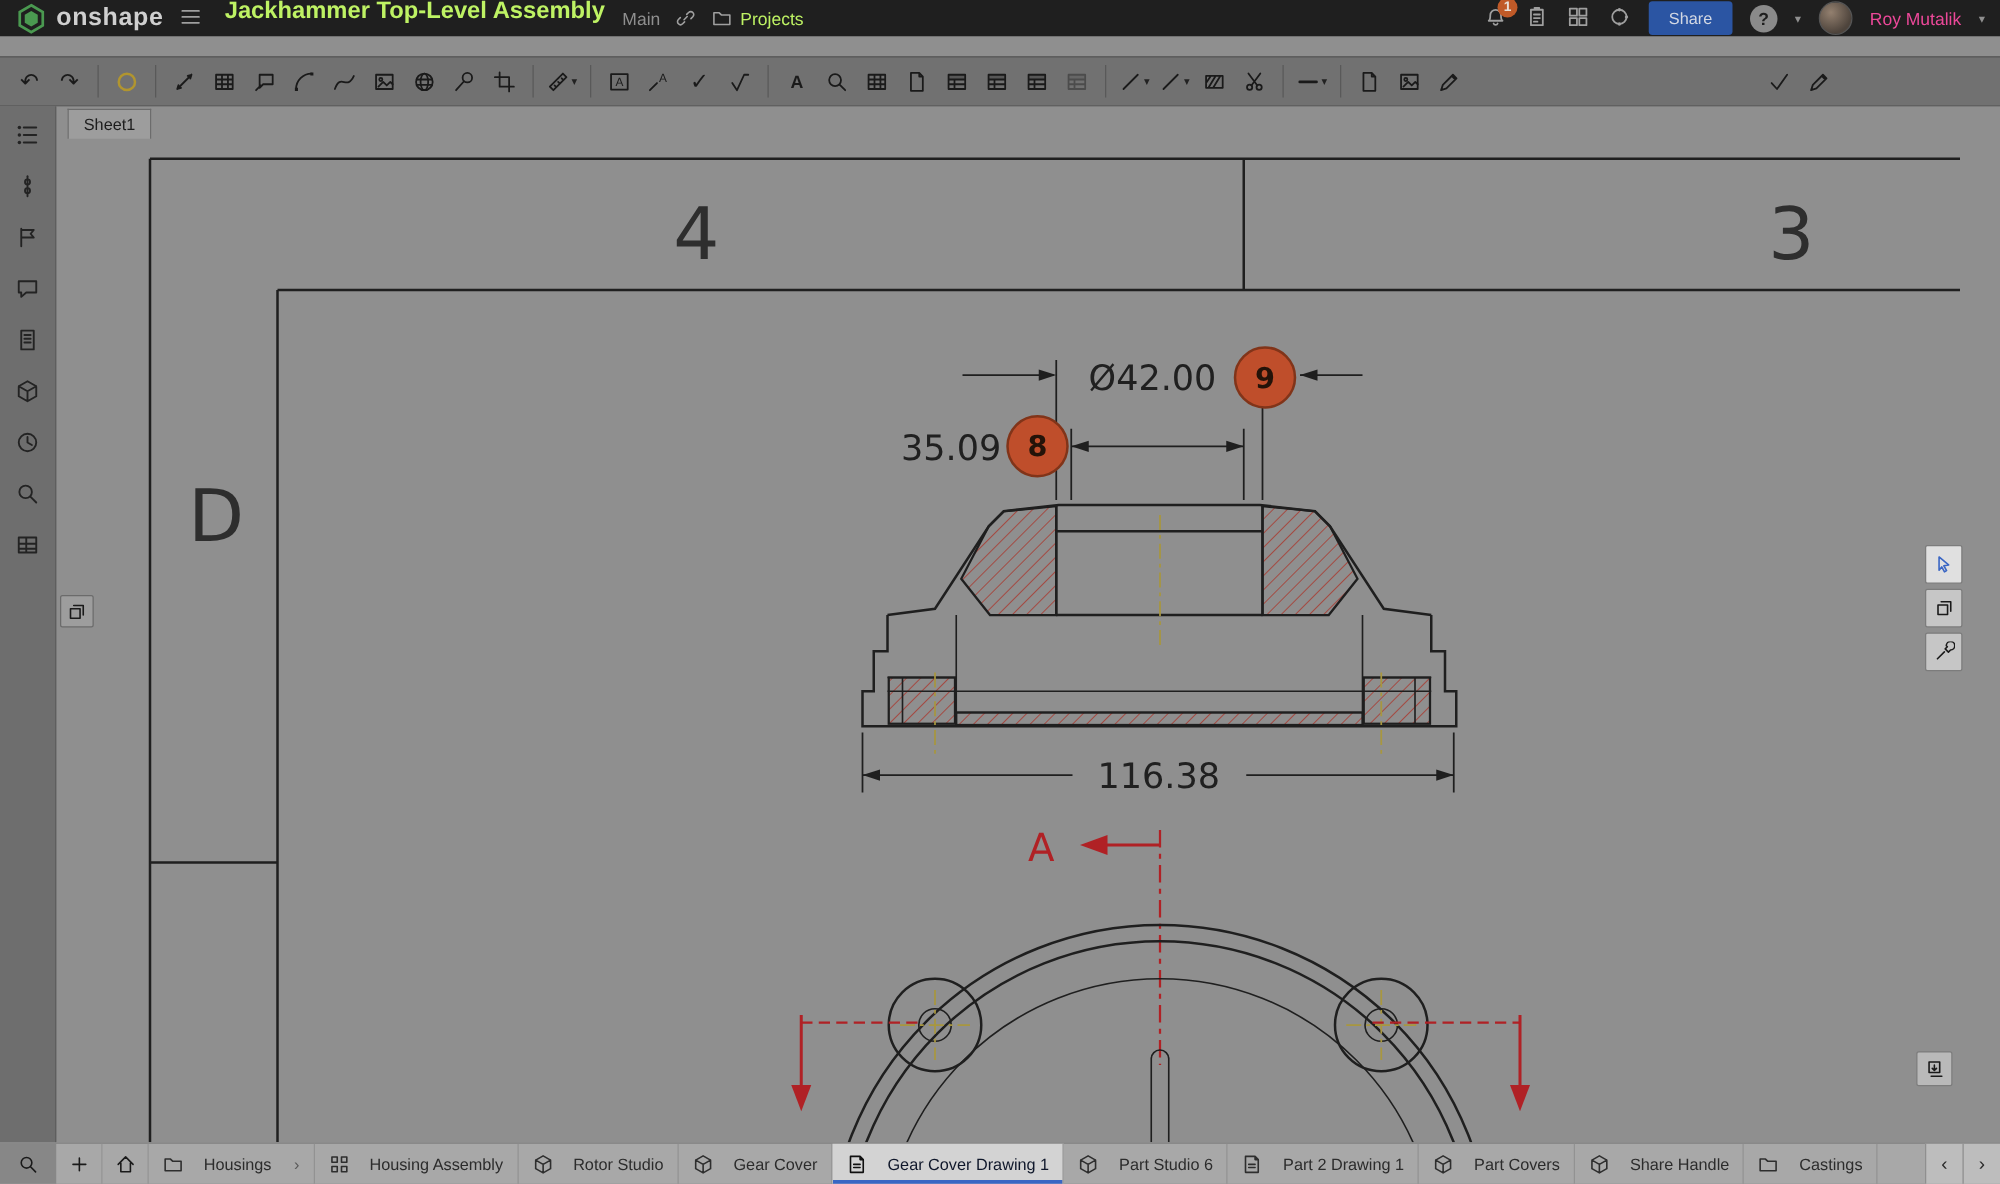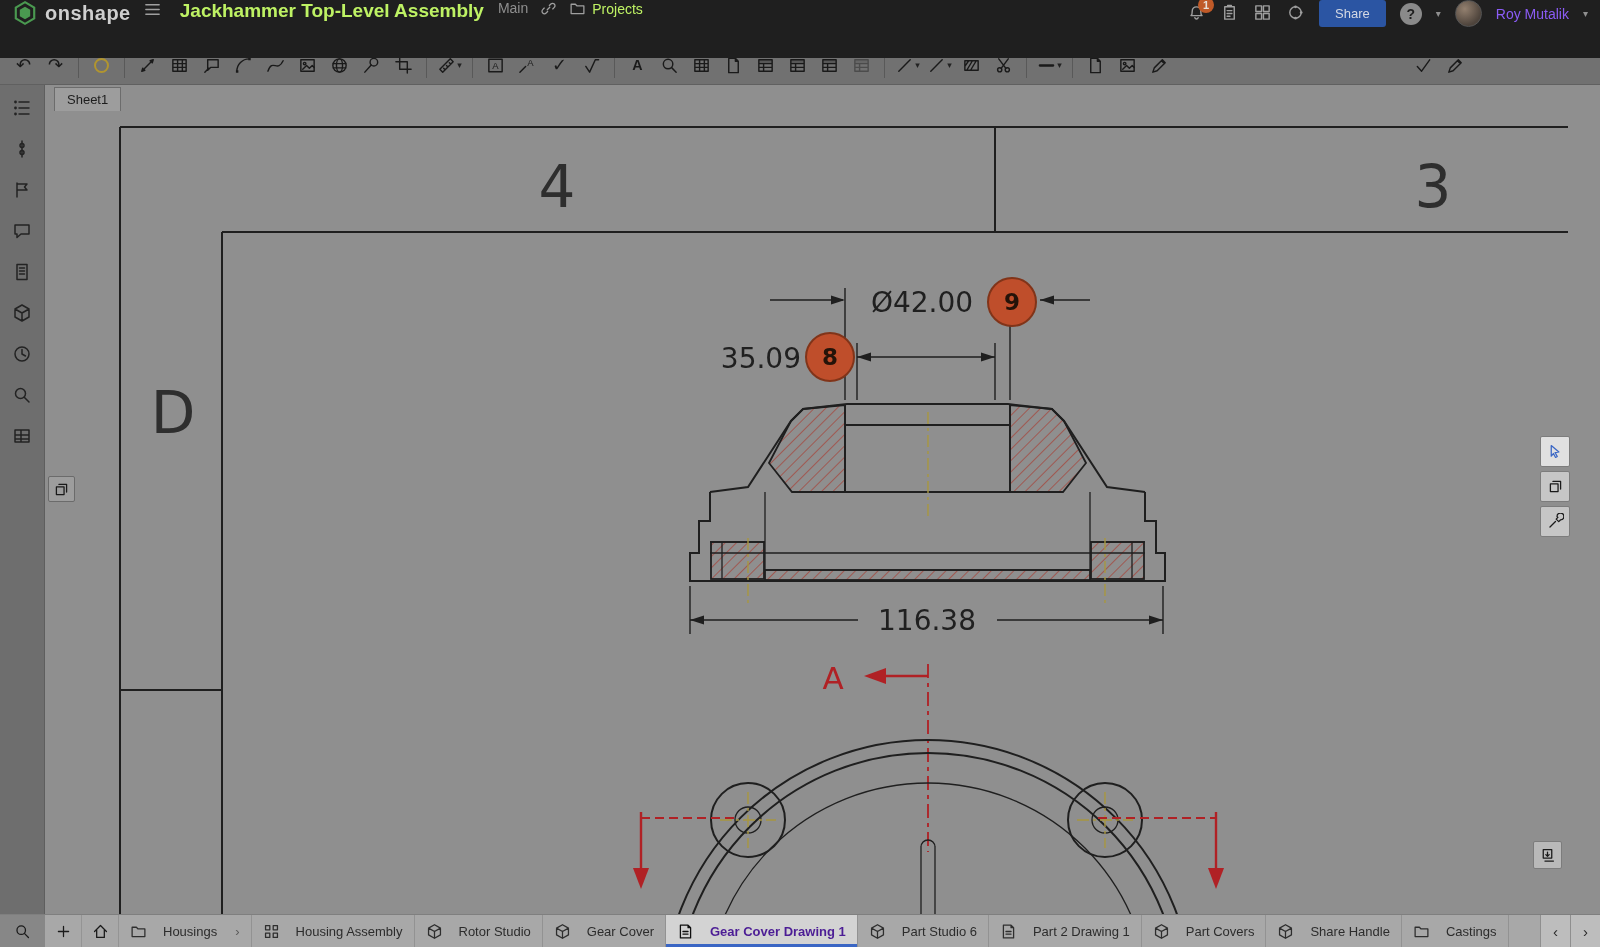--- a/index.html
+++ b/index.html
@@ -1,41 +1,41 @@
 <!DOCTYPE html>
 <html style="--topbar-bg: #1f1f1f; --toolbar-bg: #717171; --sidebar-bg: #6e6e6e; --canvas-bg: #8f8f8f; --tabbar-bg: #a8a8a8; --share-blue: #2b55a3; --accent-red: #b02125; --balloon-orange: #bf4e2b; --centerline-yellow: #a8973f; --hatch-red: #a93a30; --tab-active-underline: #3a66c4; --badge-orange: #c05a28; --line-dark: #1f1f1f;"><head>
 <meta charset="utf-8">
 <style>
   html,body{margin:0;padding:0;width:1600px;height:947px;overflow:hidden;
     background:var(--canvas-bg,#8f8f8f);font-family:"Liberation Sans",sans-serif;}
   *{box-sizing:border-box}
   button{background:none;border:none;padding:0;font-family:inherit;cursor:pointer}
 
   
-  .topbar{position:absolute;left:0;top:0;right:0;height:58px;background:var(--topbar-bg,#1f1f1f);
-    display:flex;align-items:flex-start;padding:0 12px;gap:12px;color:#c9c9c9;z-index:30}
+  .topbar{position:absolute;left:0;top:0;right:0;height:29px;background:var(--topbar-bg,#1f1f1f);
+    display:flex;align-items:center;padding:0 12px;gap:12px;color:#c9c9c9;z-index:30}
   .logo{display:flex;align-items:center;gap:7px}
   .logosvg{width:26px;height:26px}
   .logotext{font-size:20px;font-weight:bold;color:#cfcfcf;letter-spacing:.5px}
   .doctitle{font-size:19px;font-weight:bold;color:#bef264;margin:0 2px 12px 6px;white-space:nowrap}
   .ws{font-size:14px;color:#8f8f8f}
   .crumb{display:flex;align-items:center;gap:6px;font-size:14px;color:#bef264}
   .tright{margin-left:auto;display:flex;align-items:center;gap:14px}
   .bellwrap{position:relative;display:flex}
   .badge{position:absolute;top:-7px;right:-8px;min-width:16px;height:16px;border-radius:8px;
     background:var(--badge-orange,#c05a28);color:#e8e0d8;font-size:11px;font-weight:bold;
     display:flex;align-items:center;justify-content:center;padding:0 3px}
   .sharebtn{background:var(--share-blue,#2b55a3);color:#d4d9e4;font-size:13px;
     padding:6px 16px;border-radius:3px}
   .helpbtn{width:22px;height:22px;border-radius:50%;background:#8a8a8a;color:#1e1e1e;
     font-weight:bold;font-size:14px;display:flex;align-items:center;justify-content:center}
   .caret{color:#8f8f8f;font-size:10px}
   .avatar{width:27px;height:27px;border-radius:50%;border:1px solid #555;
     background:radial-gradient(circle at 35% 32%,#93806f,#4e443c 70%)}
-  .uname{font-size:14px;color:#8b5cf6}
+  .uname{font-size:14px;color:#ec4899}
 
   
   .toolbar{position:absolute;left:0;top:45px;right:0;height:40px;background:var(--toolbar-bg,#717171);
     border-top:1px solid #565656;border-bottom:1px solid #606060;display:flex;align-items:center;
     padding:0 8px;gap:1px;z-index:25}
   .tbtn{min-width:31px;height:32px;display:flex;align-items:center;justify-content:center;gap:1px;color:#1a1a1a}
   .tbtn.dim{opacity:.42}
   .uni{font-size:18px;color:#1a1a1a;line-height:1}
   .dcaret{font-size:9px;color:#222}
   .sep{width:1px;height:26px;background:#595959;margin:0 6px;flex:none}
@@ -86,21 +86,21 @@
 
   
   .tabbar{position:absolute;left:0;bottom:0;right:0;height:33px;background:var(--tabbar-bg,#a8a8a8);
     border-top:1px solid #7f7f7f;display:flex;align-items:stretch;z-index:30}
   .tsearch{width:45px;background:#878787;display:flex;align-items:center;justify-content:center;flex:none}
   .tctl{width:37px;display:flex;align-items:center;justify-content:center;flex:none;border-right:1px solid #949494}
   .tab{display:flex;align-items:center;gap:16px;padding:0 11px;font-size:13px;color:#2c2c2c;
     border-right:1px solid #929292;white-space:nowrap}
   .tab .icn{width:17px;height:17px;stroke:#2e2e2e;color:#2e2e2e;flex:none}
   .tab.active{background:#d3d3d3;box-shadow:inset 0 -3px 0 var(--tab-active-underline,#3a66c4);
-    font-weight:bold;color:#4c1d95}
+    font-weight:normal;color:#0f172a}
   .tab.active .icn{stroke:#101010;color:#101010}
   .fchev{color:#5a5a5a;font-size:13px;margin-left:2px}
   .scrolls{margin-left:auto;display:flex;flex:none}
   .scrolls button{width:30px;background:#bdbdbd;border-left:1px solid #8f8f8f;color:#2a2a2a;
     font-size:15px;display:flex;align-items:center;justify-content:center}
 </style>
 </head>
 <body>
 
 <svg width="0" height="0" style="position:absolute" aria-hidden="true">

